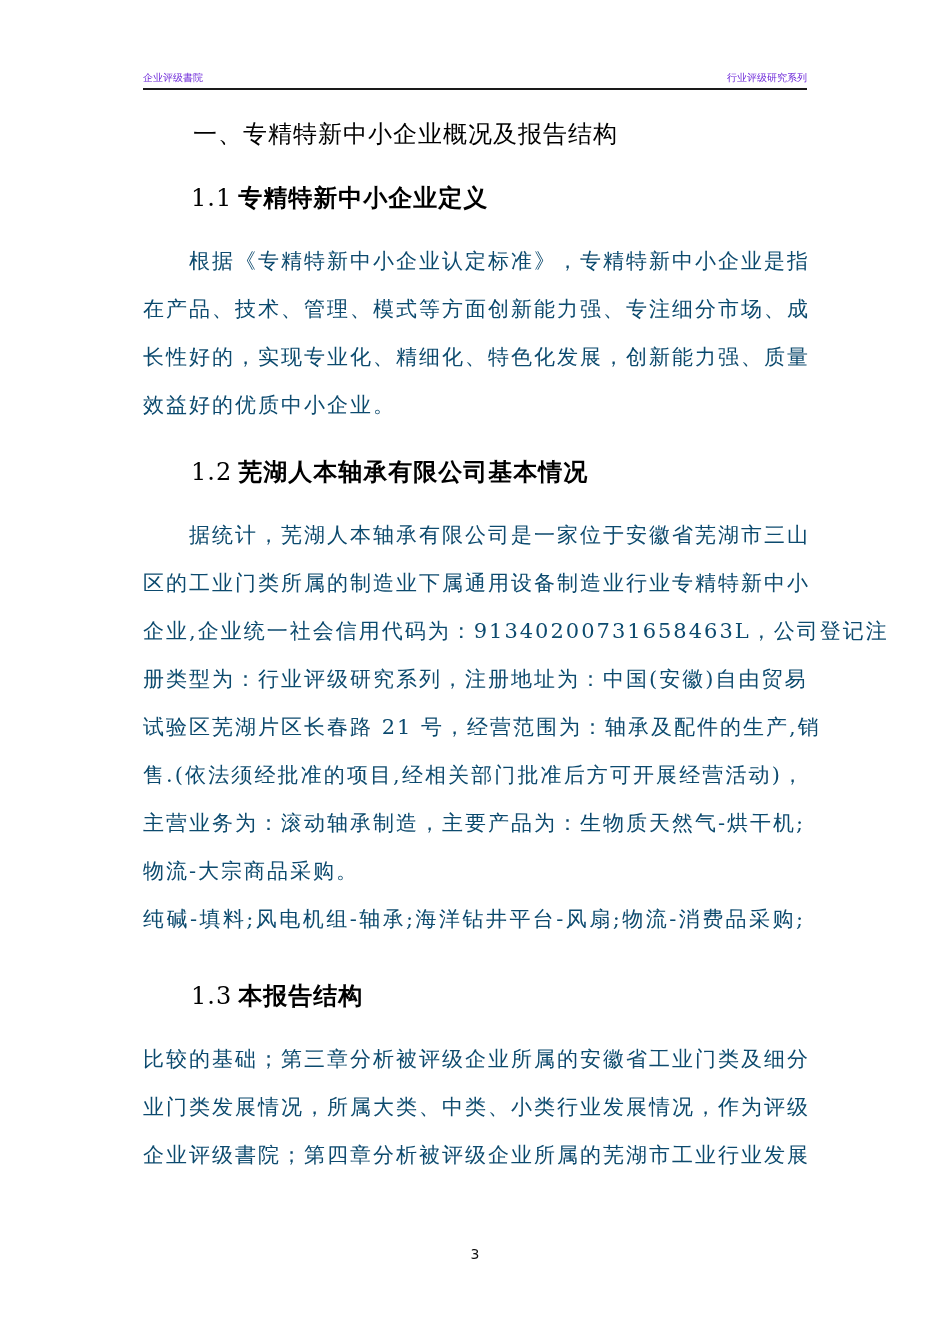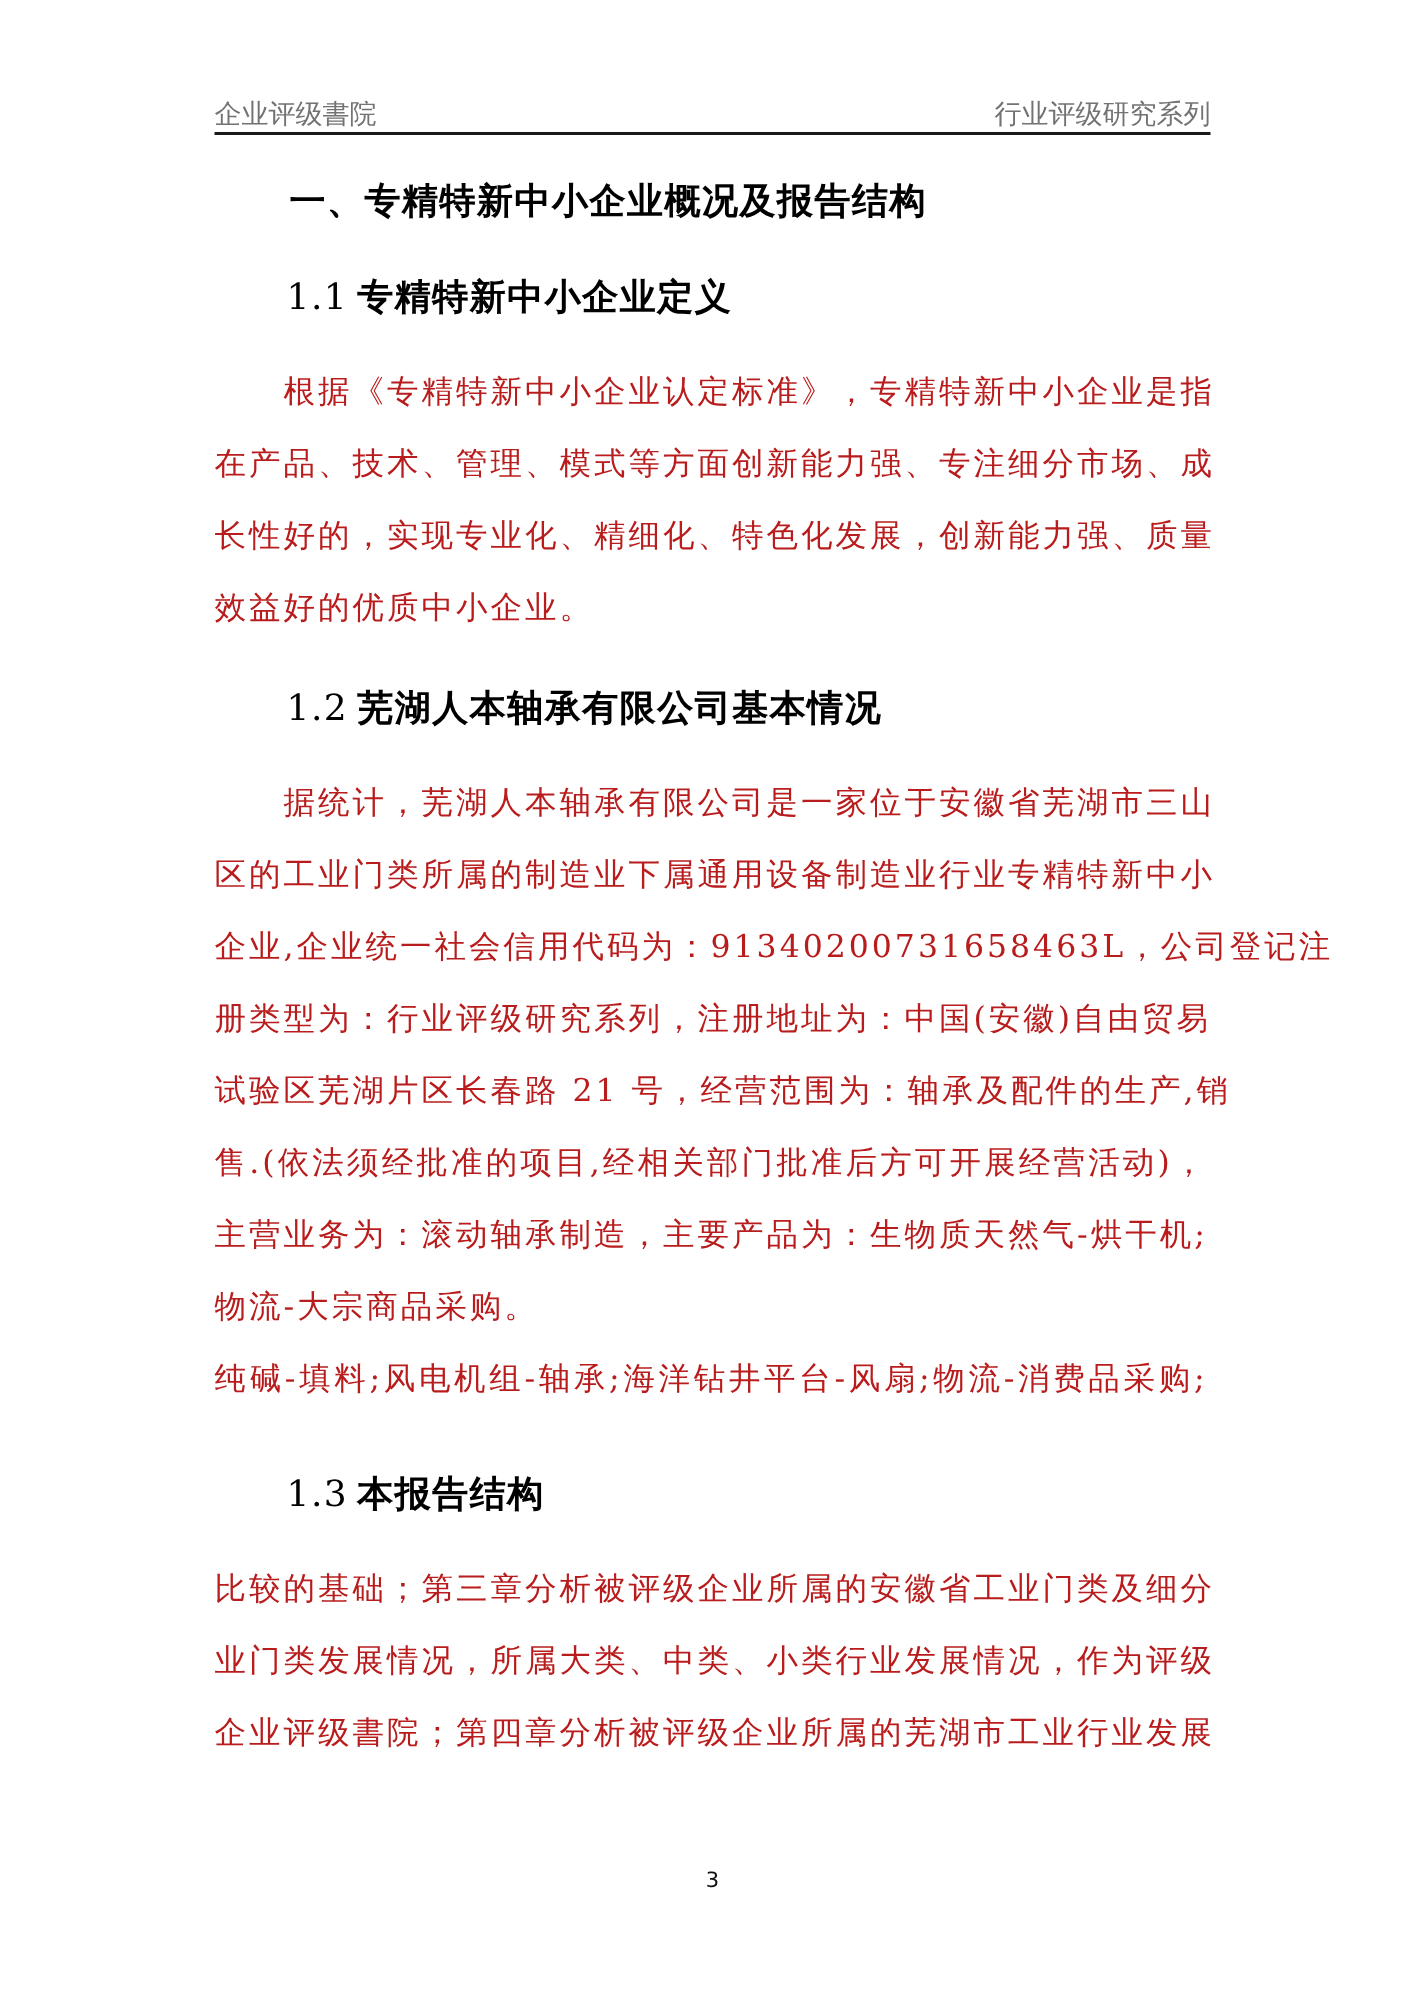--- a/index.html
+++ b/index.html
@@ -15,34 +15,34 @@
       color: #000000;
       font-family: "DejaVu Serif", "Liberation Serif", serif;
     }
     .page-header {
       position: absolute;
       left: 143px;
       top: 66px;
       width: 664px;
       height: 22px;
       border-bottom: 2.5px solid #1a1a1a;
-      font-family: Liberation Mono, monospace;
-      font-size: 18px;
+      font-family: Liberation Serif, serif;
+      font-size: 10px;
       line-height: 20px;
-      color: #737373;
+      color: #6d28d9;
     }
     .page-header .left { position: absolute; left: 0; top: 2px; }
     .page-header .right { position: absolute; right: 0; top: 2px; }
 
     .h1 {
       position: absolute;
       left: 193px;
       top: 118px;
       font-size: 24px;
-      font-weight: bold;
+      font-weight: normal;
       letter-spacing: 1px;
       font-family: "DejaVu Sans", "Liberation Sans", sans-serif;
       white-space: nowrap;
     }
     .h2 {
       position: absolute;
       left: 191px;
       font-size: 24px;
       font-weight: bold;
       letter-spacing: 1px;
@@ -61,21 +61,21 @@
       width: 662px;
     }
     .line {
       height: 48px;
       line-height: 48px;
       font-size: 21px;
       white-space: nowrap;
       text-align: justify;
       text-align-last: justify;
       letter-spacing: 2px;
-      color: #b91c1c;
+      color: #0c4a6e;
     }
     .line.last {
       text-align-last: left;
     }
     .line.indent {
       padding-left: 46px;
     }
 
     .page-number {
       position: absolute;

